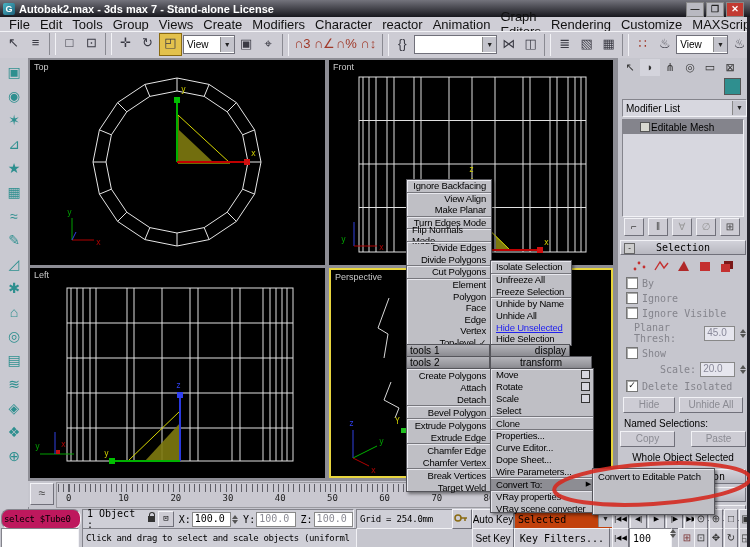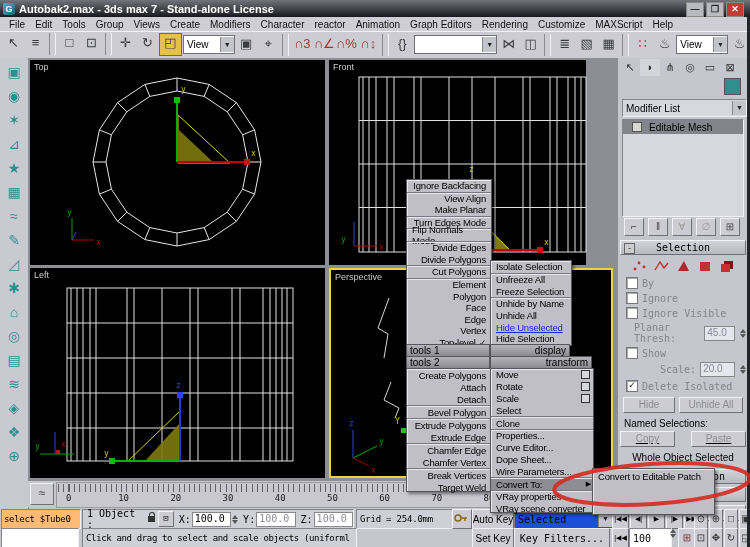--- a/index.html
+++ b/index.html
@@ -15,21 +15,21 @@
   #titlebar{left:0;top:0;right:0;height:17px;background:linear-gradient(#73737c,#17171d);
     color:#fff;font-size:11px;font-weight:bold;display:flex;align-items:center;gap:4px;padding-left:3px;}
   .appicon{width:12px;height:12px;background:linear-gradient(135deg,#49b6c6,#1d5f7a);color:#fff;
     font-size:9px;line-height:12px;text-align:center;border-radius:2px;font-weight:bold;}
   #winbtns{position:absolute;right:6px;top:2px;display:flex;gap:2px;}
   .winbtn{width:16px;height:13px;font-size:9px;line-height:12px;text-align:center;color:#222;
     background:#b9b9c1;border:1px solid #888;}
   .winbtn.close{background:#c23a32;color:#fff;}
   
   #menubar{left:0;top:17px;right:0;height:14px;background:#cfced6;display:flex;gap:0;
-    font-size:10px;align-items:center;padding-left:4px;border-bottom:1px solid #9a9aa2;}
+    font-size:13px;align-items:center;padding-left:4px;border-bottom:1px solid #9a9aa2;}
   .menu-item{padding:0 5px;color:#111;}
   
   #toolbar{left:0;top:31px;right:0;height:27px;background:#cdccd4;display:flex;align-items:center;
     gap:1px;padding-left:3px;border-bottom:1px solid #8a8a92;box-shadow:inset 0 1px 0 #f2f2f6;}
   .tbtn{width:21px;height:21px;font-size:13px;line-height:20px;text-align:center;color:#3a3a44;}
   .tbtn.red{color:#a03828;}
   .tbtn.active{background:#e3c14c;border:1px solid #8a6a10;line-height:18px;}
   .tsep{width:5px;height:22px;border-left:1px solid #8a8a92;border-right:1px solid #f2f2f6;margin:0 2px;}
   .tb-dd{height:17px;background:#fff;border:1px solid #70707a;display:flex;align-items:center;
     font-size:10px;padding-left:3px;position:relative;}
@@ -47,21 +47,21 @@
   
   #cmdpanel{left:618px;top:58px;width:132px;height:450px;background:#c6c6ce;}
   #paneltabs{position:absolute;left:2px;top:1px;display:flex;}
   .ptab{width:20px;height:17px;text-align:center;font-size:11px;line-height:17px;color:#333;}
   .ptab.active{background:#d4d4dc;}
   .field{background:#dcdce4;font-size:10px;padding-left:3px;display:flex;align-items:center;}
   #objname{left:4px;top:21px;width:96px;height:15px;background:#d7d7df;}
   #colorswatch{left:106px;top:20px;width:15px;height:15px;background:#2f8f8f;border:1px solid #555;}
   #modlist{left:4px;top:41px;width:120px;height:16px;background:#d7d7df;}
   #stackbox{left:4px;top:61px;width:120px;height:96px;background:#d7d7df;}
-  .stackrow{height:14px;background:#84848c;color:#000;font-size:10px;display:flex;align-items:center;gap:7px;padding-left:8px;}
+  .stackrow{height:14px;background:#84848c;color:#000;font-size:10px;display:flex;align-items:center;gap:1px;padding-left:16px;}
   #stackbtns{left:4px;top:160px;width:120px;height:18px;display:flex;gap:4px;justify-content:center;}
   .sbtn{width:18px;height:16px;font-size:10px;line-height:15px;text-align:center;color:#444;}
   .sbtn.dim{color:#999;}
   .rollhead{height:13px;background:linear-gradient(#d2d2da,#b8b8c0);font-size:10px;
     text-align:center;line-height:13px;color:#000;position:relative;}
   .rollhead .pm{position:absolute;left:3px;top:2px;width:9px;height:9px;border:1px solid #666;
     font-size:8px;line-height:8px;text-align:center;background:#ccc;}
   .cbrow{display:flex;align-items:center;gap:4px;font-size:10px;color:#84848c;margin:3px 0 0 6px;}
   .cb{width:10px;height:10px;background:#fff;border:1px solid #777;box-shadow:inset 1px 1px 0 #aaa;
     font-size:9px;line-height:9px;text-align:center;color:#222;}
@@ -238,21 +238,21 @@
         <rect x="214" y="99" width="6" height="6" fill="#d01010"></rect>
         <text x="151" y="32" fill="#d0d000" font-size="8">y</text>
         <text x="221" y="96" fill="#d0d000" font-size="8">x</text>
         <line x1="42" y1="180" x2="42" y2="158" stroke="#00a000" stroke-width="1"></line>
         <line x1="42" y1="180" x2="64" y2="180" stroke="#b00000" stroke-width="1"></line>
         <line x1="42" y1="180" x2="46" y2="172" stroke="#3040e0" stroke-width="1"></line>
         <text x="37" y="155" fill="#00a000" font-size="8">y</text>
         <text x="66" y="185" fill="#b00000" font-size="8">x</text>
       </svg>
   </div>
-  <div class="abs viewport" id="vp-front" style="left:329px;top:60px;width:257px;height:205px;">
+  <div class="abs viewport" id="vp-front" style="left:329px;top:60px;width:284px;height:205px;">
     <span class="vplabel">Front</span>
     <svg id="svg-front" width="284" height="205">
         <rect x="30" y="17" width="227" height="175" fill="none" stroke="#e0e0e0"></rect>
         <line x1="34" y1="17" x2="34" y2="192" stroke="#e0e0e0" stroke-width="1"></line>
         <line x1="40" y1="17" x2="40" y2="192" stroke="#e0e0e0" stroke-width="1"></line>
         <line x1="47" y1="17" x2="47" y2="192" stroke="#e0e0e0" stroke-width="1"></line>
         <line x1="58" y1="17" x2="58" y2="192" stroke="#e0e0e0" stroke-width="1"></line>
         <line x1="65" y1="17" x2="65" y2="192" stroke="#e0e0e0" stroke-width="1"></line>
         <line x1="85" y1="17" x2="85" y2="192" stroke="#e0e0e0" stroke-width="1"></line>
         <line x1="92" y1="17" x2="92" y2="192" stroke="#e0e0e0" stroke-width="1"></line>
@@ -424,21 +424,21 @@
       </div>
       <div class="cbrow">
         <span class="cb">✓</span>
         <span class="mono">Delete Isolated</span>
       </div>
       <div style="display:flex;gap:4px;justify-content:center;margin-top:5px;">
         <span class="pbtn" style="width:50px;height:14px;line-height:14px;">Hide</span>
         <span class="pbtn" style="width:62px;height:14px;line-height:14px;">Unhide All</span>
       </div>
       <div style="font-size:10px;color:#000;margin:5px 0 0 4px;">Named Selections:</div>
-      <div style="display:flex;gap:16px;justify-content:center;margin-top:2px;text-decoration:underline;">
+      <div style="display:flex;gap:16px;justify-content:center;margin-top:2px;">
         <span class="pbtn" style="width:56px;height:14px;line-height:14px;">Copy</span>
         <span class="pbtn" style="width:56px;height:14px;line-height:14px;">Paste</span>
       </div>
       <div style="font-size:10px;color:#000;text-align:center;margin-top:5px;">Whole Object Selected</div>
       <div class="rollhead btn3d mono" style="margin-top:6px;">
         <span class="pm">+</span>
         <span>Soft Selection</span>
       </div>
       <div class="rollhead btn3d" style="margin-top:3px;"></div>
       <div style="display:flex;justify-content:flex-end;margin-top:3px;">
@@ -448,21 +448,21 @@
   </div>
 
   <div class="abs" id="trackbar">
     <span class="abs btn3d" style="left:2px;top:2px;width:22px;height:20px;text-align:center;font-size:12px;line-height:19px;color:#444;">≈</span>
     <span class="abs sunk" id="ruler">
       <span id="ticks"></span>
       <span id="rulnums"><span class="rulnum mono" style="left: 9px;">0</span><span class="rulnum mono" style="left: 61.2px;">10</span><span class="rulnum mono" style="left: 113.4px;">20</span><span class="rulnum mono" style="left: 165.6px;">30</span><span class="rulnum mono" style="left: 217.8px;">40</span><span class="rulnum mono" style="left: 270px;">50</span><span class="rulnum mono" style="left: 322.2px;">60</span><span class="rulnum mono" style="left: 374.4px;">70</span><span class="rulnum mono" style="left: 426.6px;">80</span><span class="rulnum mono" style="left: 478.8px;">90</span><span class="rulnum mono" style="left: 531px;">100</span></span>
     </span>
   </div>
 
-  <div class="statusbox sunk mono" style="left:1px;top:509px;width:76px;background:#fdba74;padding-left:2px;overflow:hidden;">
+  <div class="statusbox sunk mono" style="left:1px;top:509px;width:76px;background:#be185d;padding-left:2px;overflow:hidden;border-radius:8px;">
     <span style="font-size:9px;letter-spacing:-0.3px;">select $Tube0</span>
   </div>
   <div class="statusbox sunk mono" style="left:82px;top:509px;width:270px;background:#cfcfd7;">
     <span style="margin-left:4px;font-size:10px;">1 Object :</span>
     <span class="lock"></span>
     <span class="btn3d" style="width:14px;height:14px;font-size:9px;line-height:13px;text-align:center;">⊡</span>
     <span class="coordlab">X:</span>
     <span class="coordfield">100.0</span>
     <span class="spin">
         <i class="up"></i>
@@ -479,21 +479,21 @@
   <span class="abs btn3d" style="left:452px;top:509px;width:18px;height:18px;">
     <svg width="16" height="16">
         <circle cx="5" cy="8" r="3" fill="none" stroke="#8a6a10" stroke-width="1.5"></circle>
         <line x1="8" y1="8" x2="14" y2="8" stroke="#8a6a10" stroke-width="1.5"></line>
         <line x1="12" y1="8" x2="12" y2="11" stroke="#8a6a10" stroke-width="1.5"></line>
       </svg>
   </span>
   <span class="abs btn3d" style="left:472px;top:509px;width:40px;height:18px;overflow:hidden;font-size:10px;display:flex;justify-content:center;align-items:center;white-space:nowrap;">
     <span>Auto Key</span>
   </span>
-  <span class="statusbox sunk" style="left:514px;top:509px;width:94px;background:#1d4ed8;padding-left:3px;">
+  <span class="statusbox sunk" style="left:514px;top:509px;width:94px;background:#c2410c;padding-left:3px;">
     <span class="mono" style="font-size:10px;">Selected</span>
     <span class="dd-arrow" style="height:16px;line-height:16px;">▼</span>
   </span>
   <span id="playback" class="abs" style="left:612px;top:509px;display:flex;gap:1px;">
       <span class="btn3d" style="width: 15px; height: 18px; font-size: 7px; line-height: 17px; text-align: center;">|◀◀</span>
       <span class="btn3d" style="width: 15px; height: 18px; font-size: 7px; line-height: 17px; text-align: center;">◀|</span>
       <span class="btn3d" style="width: 15px; height: 18px; font-size: 7px; line-height: 17px; text-align: center;">▶</span>
       <span class="btn3d" style="width: 15px; height: 18px; font-size: 7px; line-height: 17px; text-align: center;">|▶</span>
       <span class="btn3d" style="width: 15px; height: 18px; font-size: 7px; line-height: 17px; text-align: center;">▶▶|</span>
     </span>
@@ -597,21 +597,21 @@
       <div class="qitem blue" style="height: 11.7px; flex: 0 0 11.7px;">
         <span>Hide Unselected</span>
       </div>
       <div class="qitem" style="height: 11.7px; flex: 0 0 11.7px;">
         <span>Hide Selection</span>
       </div>
     </div>
   <div class="abs qhead" style="left:406px;top:344px;width:76px;">tools 1</div>
   <div class="abs qhead" style="left:490px;top:344px;width:72px;text-align:right;">display</div>
   <div class="abs qhead" style="left:406px;top:356px;width:76px;">tools 2</div>
-  <div class="abs qhead" style="left:490px;top:356px;width:94px;text-align:right;">transform</div>
+  <div class="abs qhead" style="left:490px;top:356px;width:94px;text-align:center;">transform</div>
   <div class="abs qmenu qr" id="q-tools2" style="left:406px;top:368px;width:84px;height:122px;display:flex;flex-direction:column;">
       <div class="qitem" style="height: 12px; flex: 0 0 12px;">
         <span>Create Polygons</span>
       </div>
       <div class="qitem" style="height: 12px; flex: 0 0 12px;">
         <span>Attach</span>
       </div>
       <div class="qitem" style="height: 12px; flex: 0 0 12px;">
         <span>Detach</span>
       </div>

